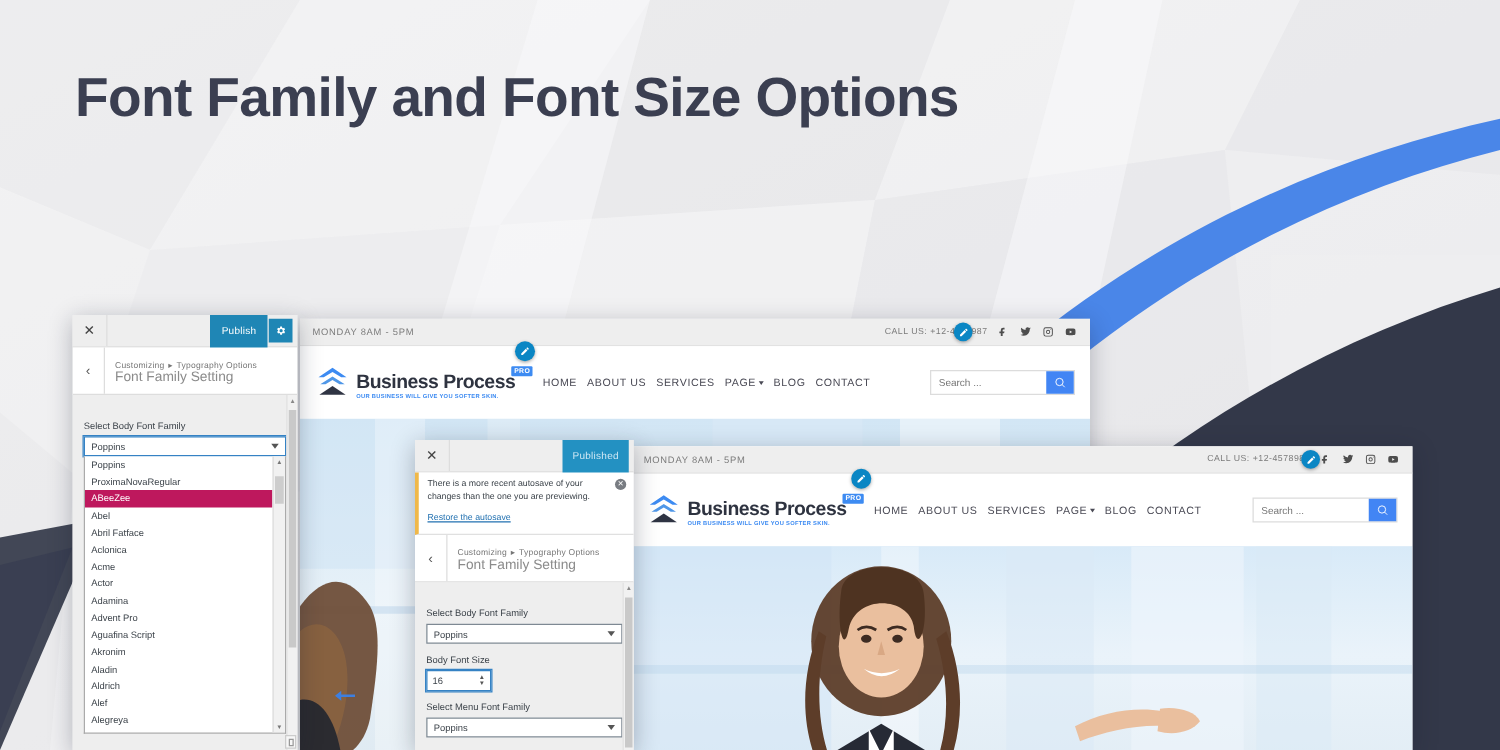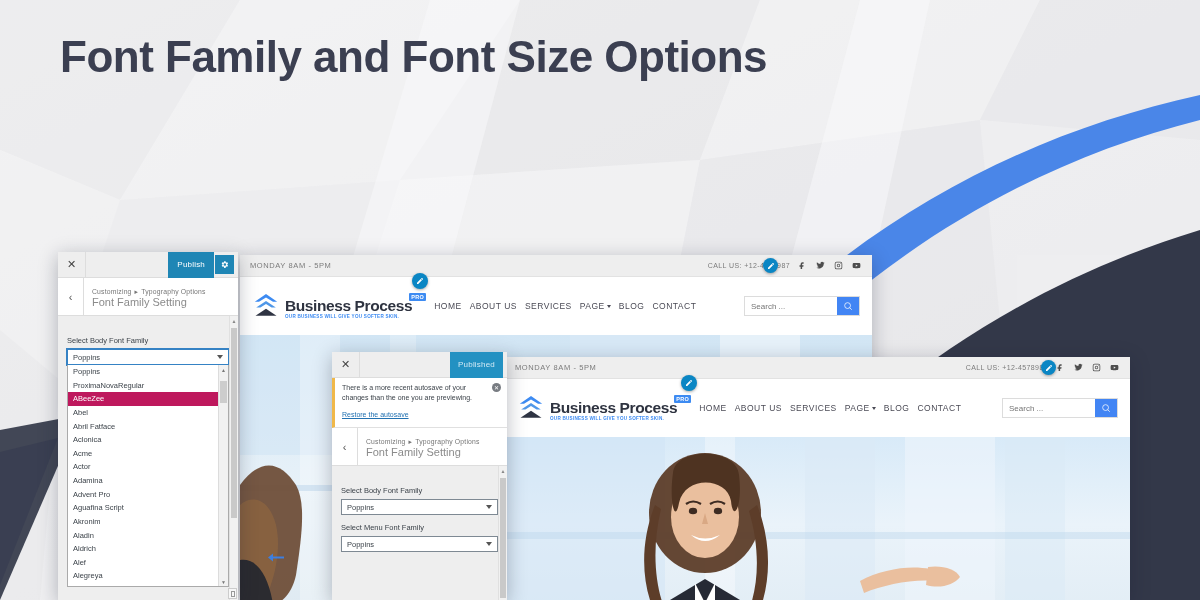--- a/index.html
+++ b/index.html
@@ -11,21 +11,21 @@
     position: relative; width: 1200px; height: 600px;
     background: #ececee; overflow: hidden;
   }
 
   
   .bg-layer { position: absolute; inset: 0; overflow: hidden; }
   .bg-svg { position: absolute; inset: 0; width: 1200px; height: 600px; display: block; }
 
   
   .banner-title {
-    position: absolute; left: 60px; top: 32px;
+    position: absolute; left: 60px; top: 54px;
     font-size: 44px; font-weight: bold; letter-spacing: -0.5px;
     color: #3b3f51; white-space: nowrap; z-index: 6;
   }
 
   
   .site-window {
     position: absolute; background: #ffffff; overflow: hidden;
     box-shadow: 0 4px 18px rgba(20,25,45,0.28);
   }
   .topbar {
@@ -616,20 +616,30 @@
 
     <div class="cz-body">
       <div class="cz-field">
         <label class="cz-label">Select Body Font Family</label>
         <div class="cz-select">
           <span>Poppins</span>
           <i class="arrow"></i>
         </div>
       </div>
       <div class="cz-field">
+        <label class="cz-label">Body Font Size</label>
+        <div class="cz-number">
+          <span>16</span>
+          <span class="spin">
+              <i>▲</i>
+              <i>▼</i>
+            </span>
+        </div>
+      </div>
+      <div class="cz-field">
         <label class="cz-label">Select Menu Font Family</label>
         <div class="cz-select">
           <span>Poppins</span>
           <i class="arrow"></i>
         </div>
       </div>
       <div class="cz-scroll">
         <div class="cap t">▲</div>
         <div class="thumb" style="top:12px; height:120px;"></div>
       </div>

